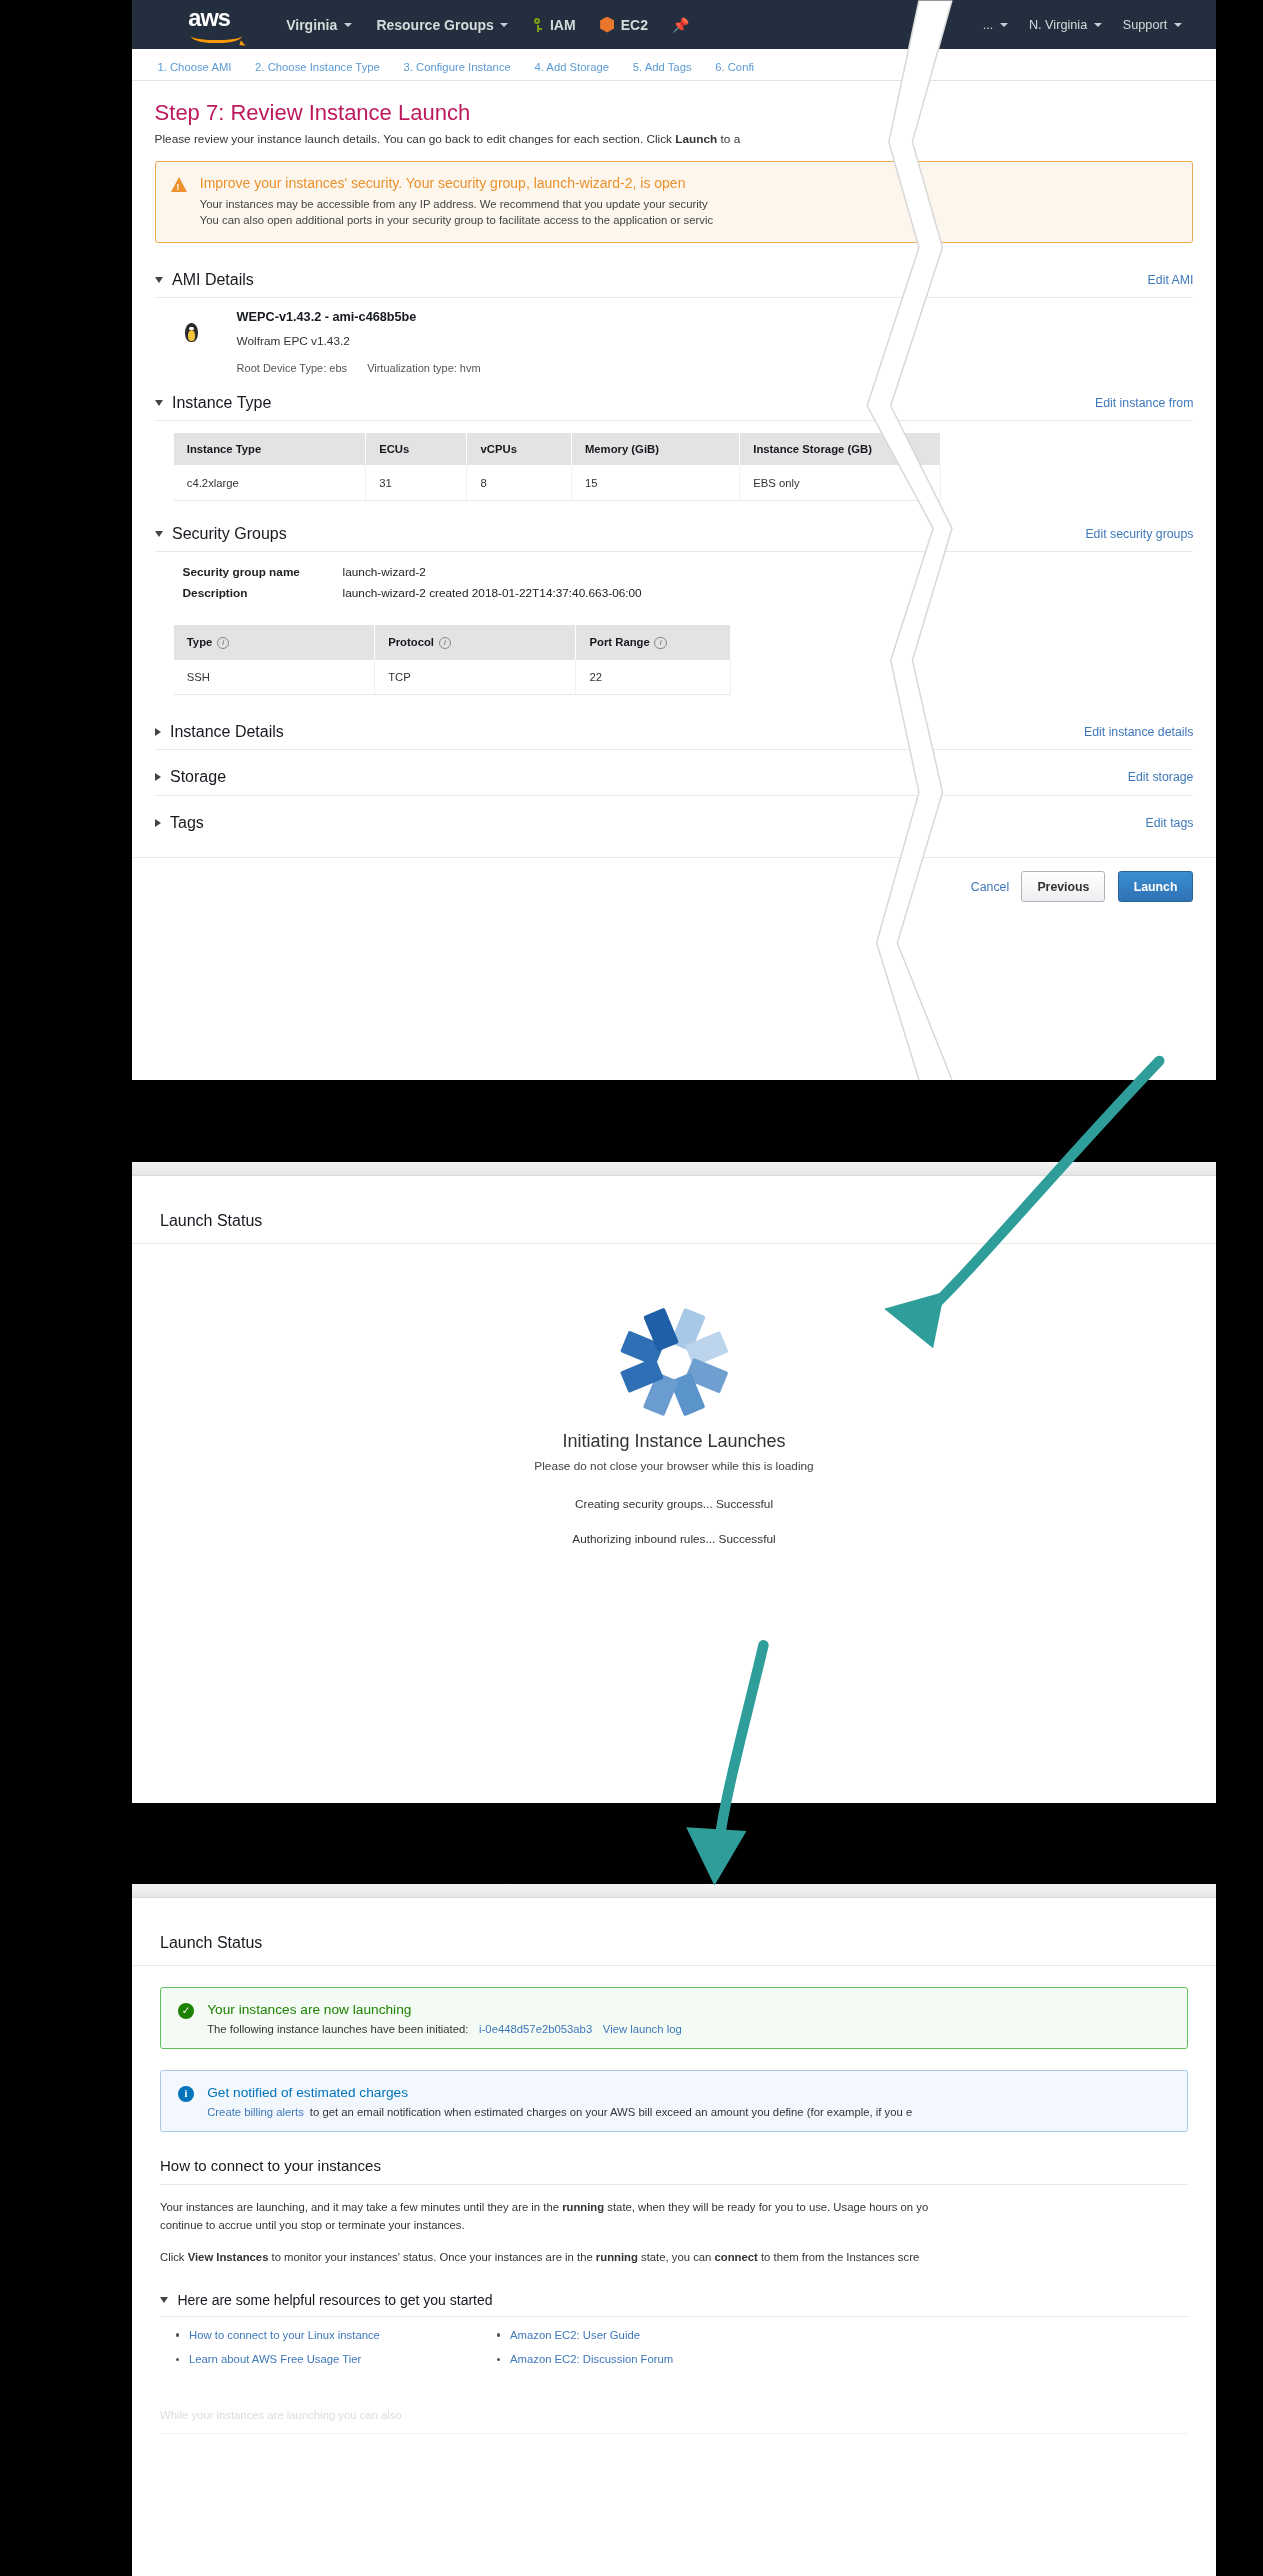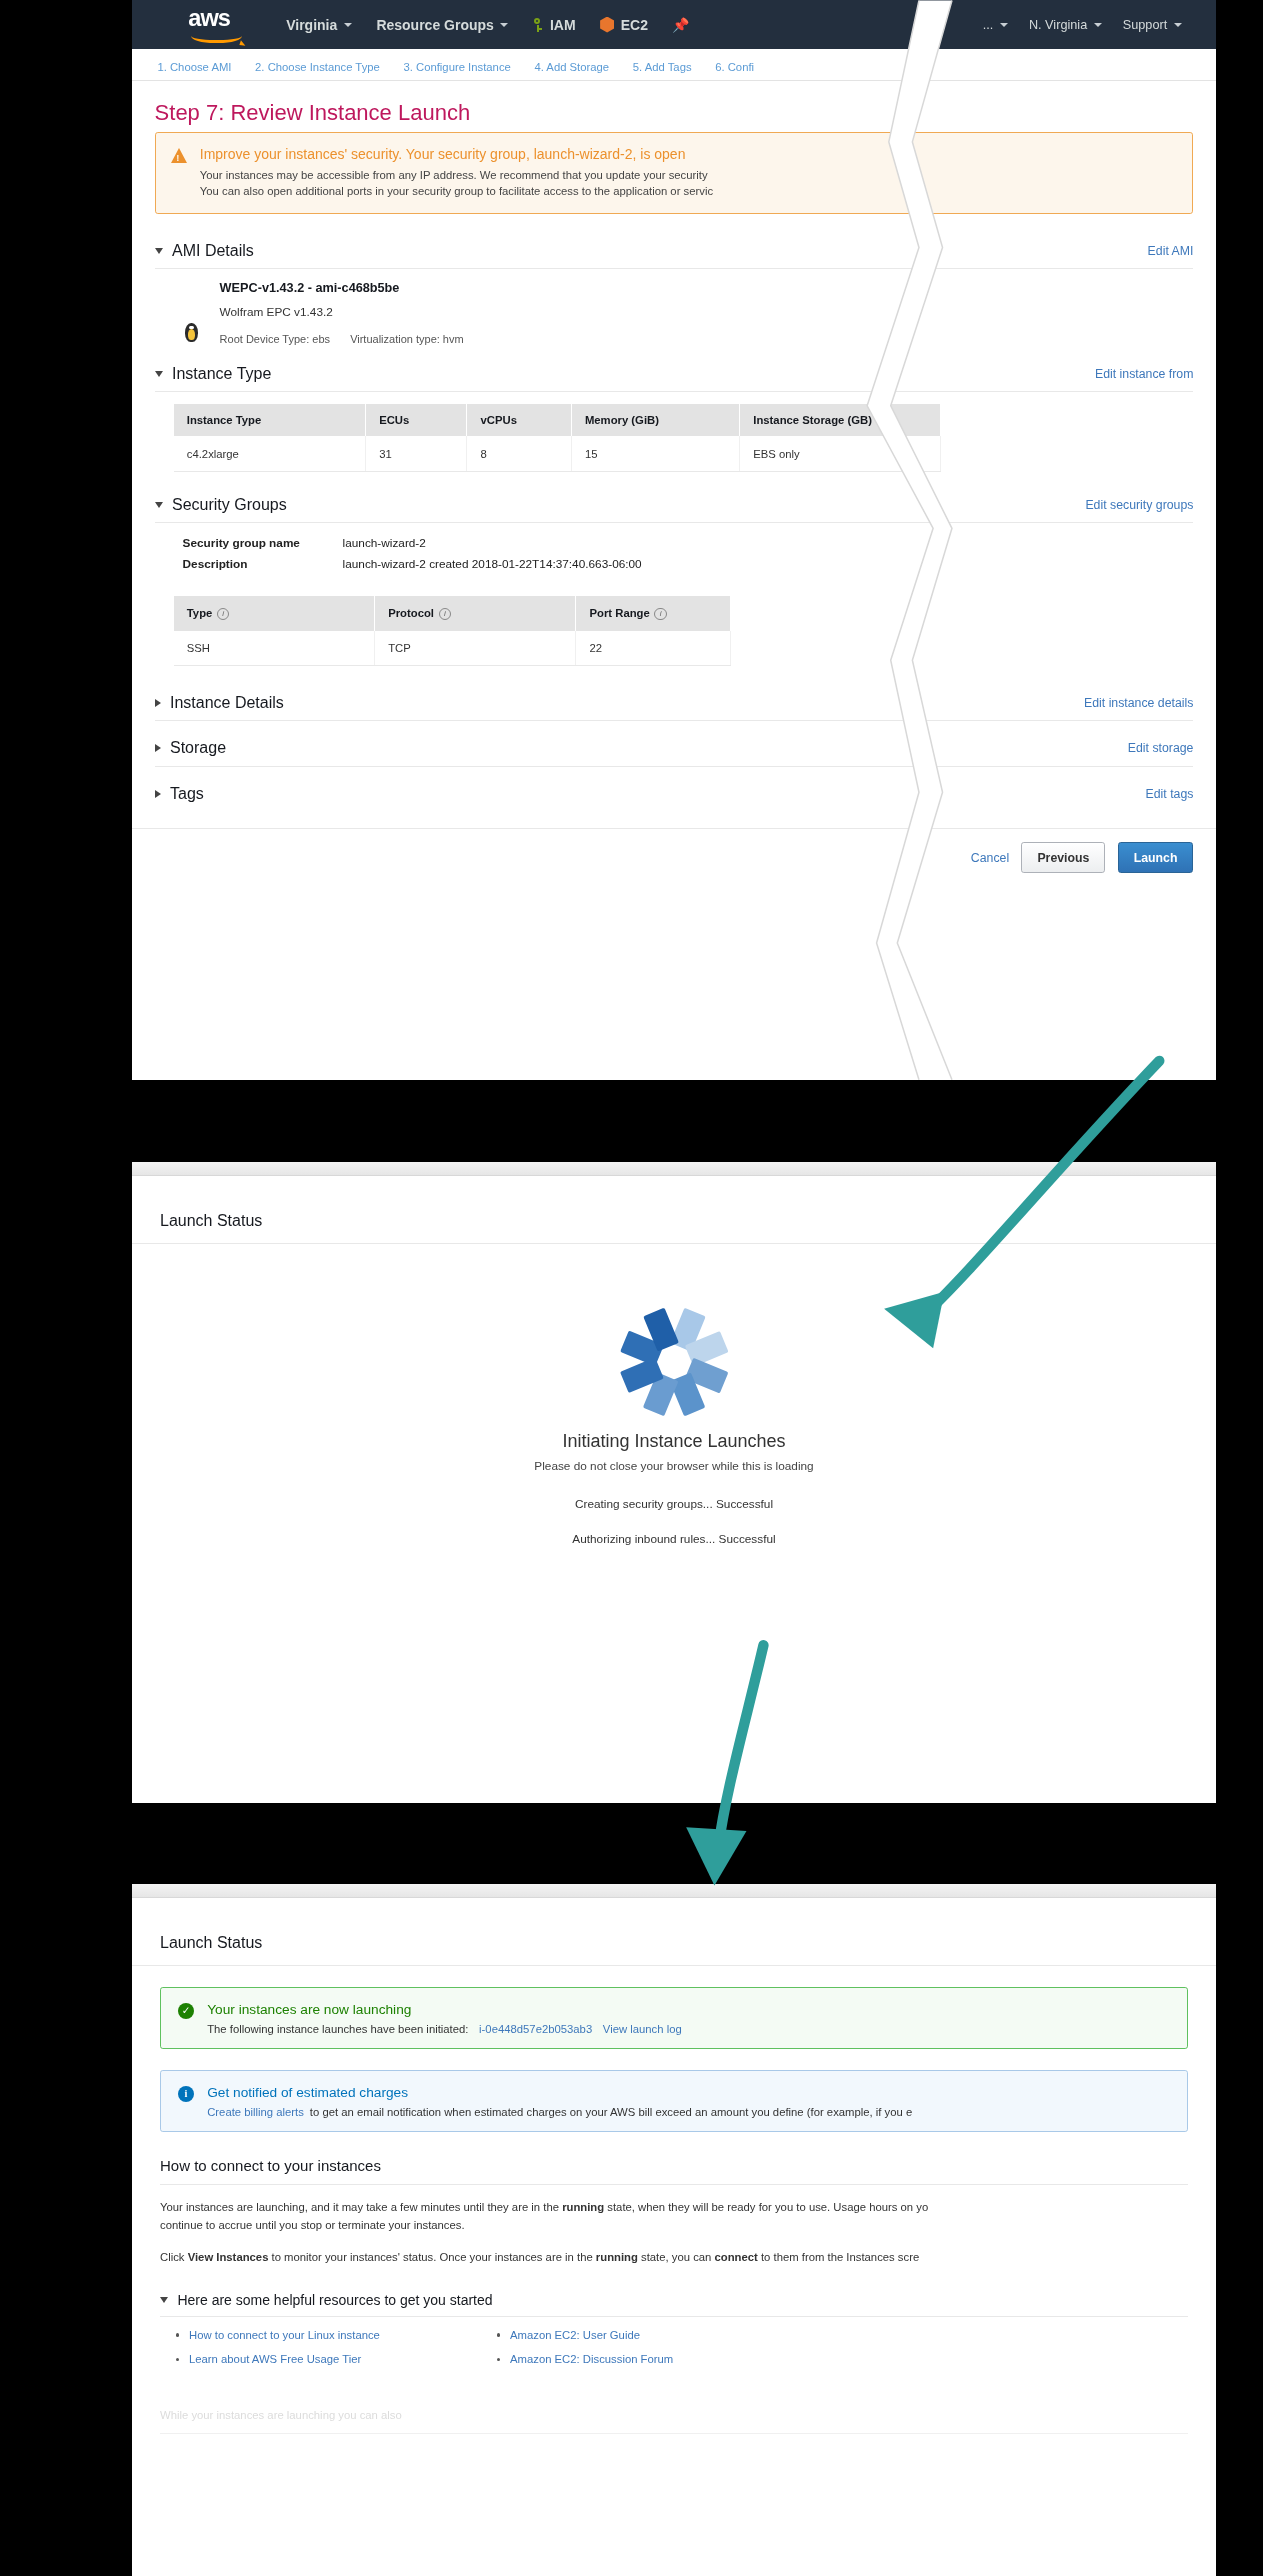--- a/index.html
+++ b/index.html
@@ -54,21 +54,21 @@
   .warn-line{font-size:11.3px;color:#444;line-height:16px;}
 
   .sect-hdr{display:flex;align-items:center;padding:6.6px 0 8.5px 0;border-bottom:0.9px solid #e8e8e8;}
   .tri-d{width:0;height:0;border-left:4.7px solid transparent;border-right:4.7px solid transparent;
          border-top:6.6px solid #444;margin-right:9.4px;}
   .tri-r{width:0;height:0;border-top:4.7px solid transparent;border-bottom:4.7px solid transparent;
          border-left:6.6px solid #444;margin-right:9.4px;}
   .sect-name{font-size:16px;color:#16191f;}
   .sect-link{margin-left:auto;color:#3e78bb;font-size:12.3px;}
 
-  .ami-row{display:flex;padding:11.3px 0 13.2px 28px;gap:18px;align-items:flex-end;}
+  .ami-row{display:flex;padding:11.3px 0 13.2px 28px;gap:35px;align-items:flex-start;}
   .tux{width:19px;height:24.5px;flex:none;position:relative;margin-top:11.3px;}
   .tux .body{position:absolute;left:2.8px;top:1.9px;width:12.3px;height:19px;background:#2b2b2b;
         border-radius:50% 50% 46% 46%;}
   .tux .belly{position:absolute;left:5.2px;top:8.5px;width:7.5px;height:11.3px;background:#f5c43b;
         border-radius:50% 50% 46% 46%;}
   .tux .eyes{position:absolute;left:6.1px;top:5.7px;width:5.7px;height:2.8px;background:#fff;border-radius:1.9px;}
   .ami-t{font-size:12.7px;font-weight:bold;color:#16191f;margin-bottom:10.4px;}
   .ami-s{font-size:11.8px;color:#333;margin-bottom:14px;}
   .ami-m{font-size:11px;color:#555;}
   .ami-m span{margin-right:17px;}
@@ -195,20 +195,21 @@
     <div class="crumb">1. Choose AMI</div>
     <div class="crumb">2. Choose Instance Type</div>
     <div class="crumb">3. Configure Instance</div>
     <div class="crumb">4. Add Storage</div>
     <div class="crumb">5. Add Tags</div>
     <div class="crumb">6. Confi</div>
   </div>
 
   <div class="p1body">
     <div class="h1">Step 7: Review Instance Launch</div>
+    <div class="sub"><span>Please review your instance launch details. You can go back to edit changes for each section. Click </span><b>Launch</b><span> to a</span></div>
 
     <div class="warnbox">
       <div class="warn-tri"></div>
       <div>
         <div class="warn-title">Improve your instances' security. Your security group, launch-wizard-2, is open</div>
         <div class="warn-line">Your instances may be accessible from any IP address. We recommend that you update your security</div>
         <div class="warn-line">You can also open additional ports in your security group to facilitate access to the application or servic</div>
       </div>
     </div>
 

